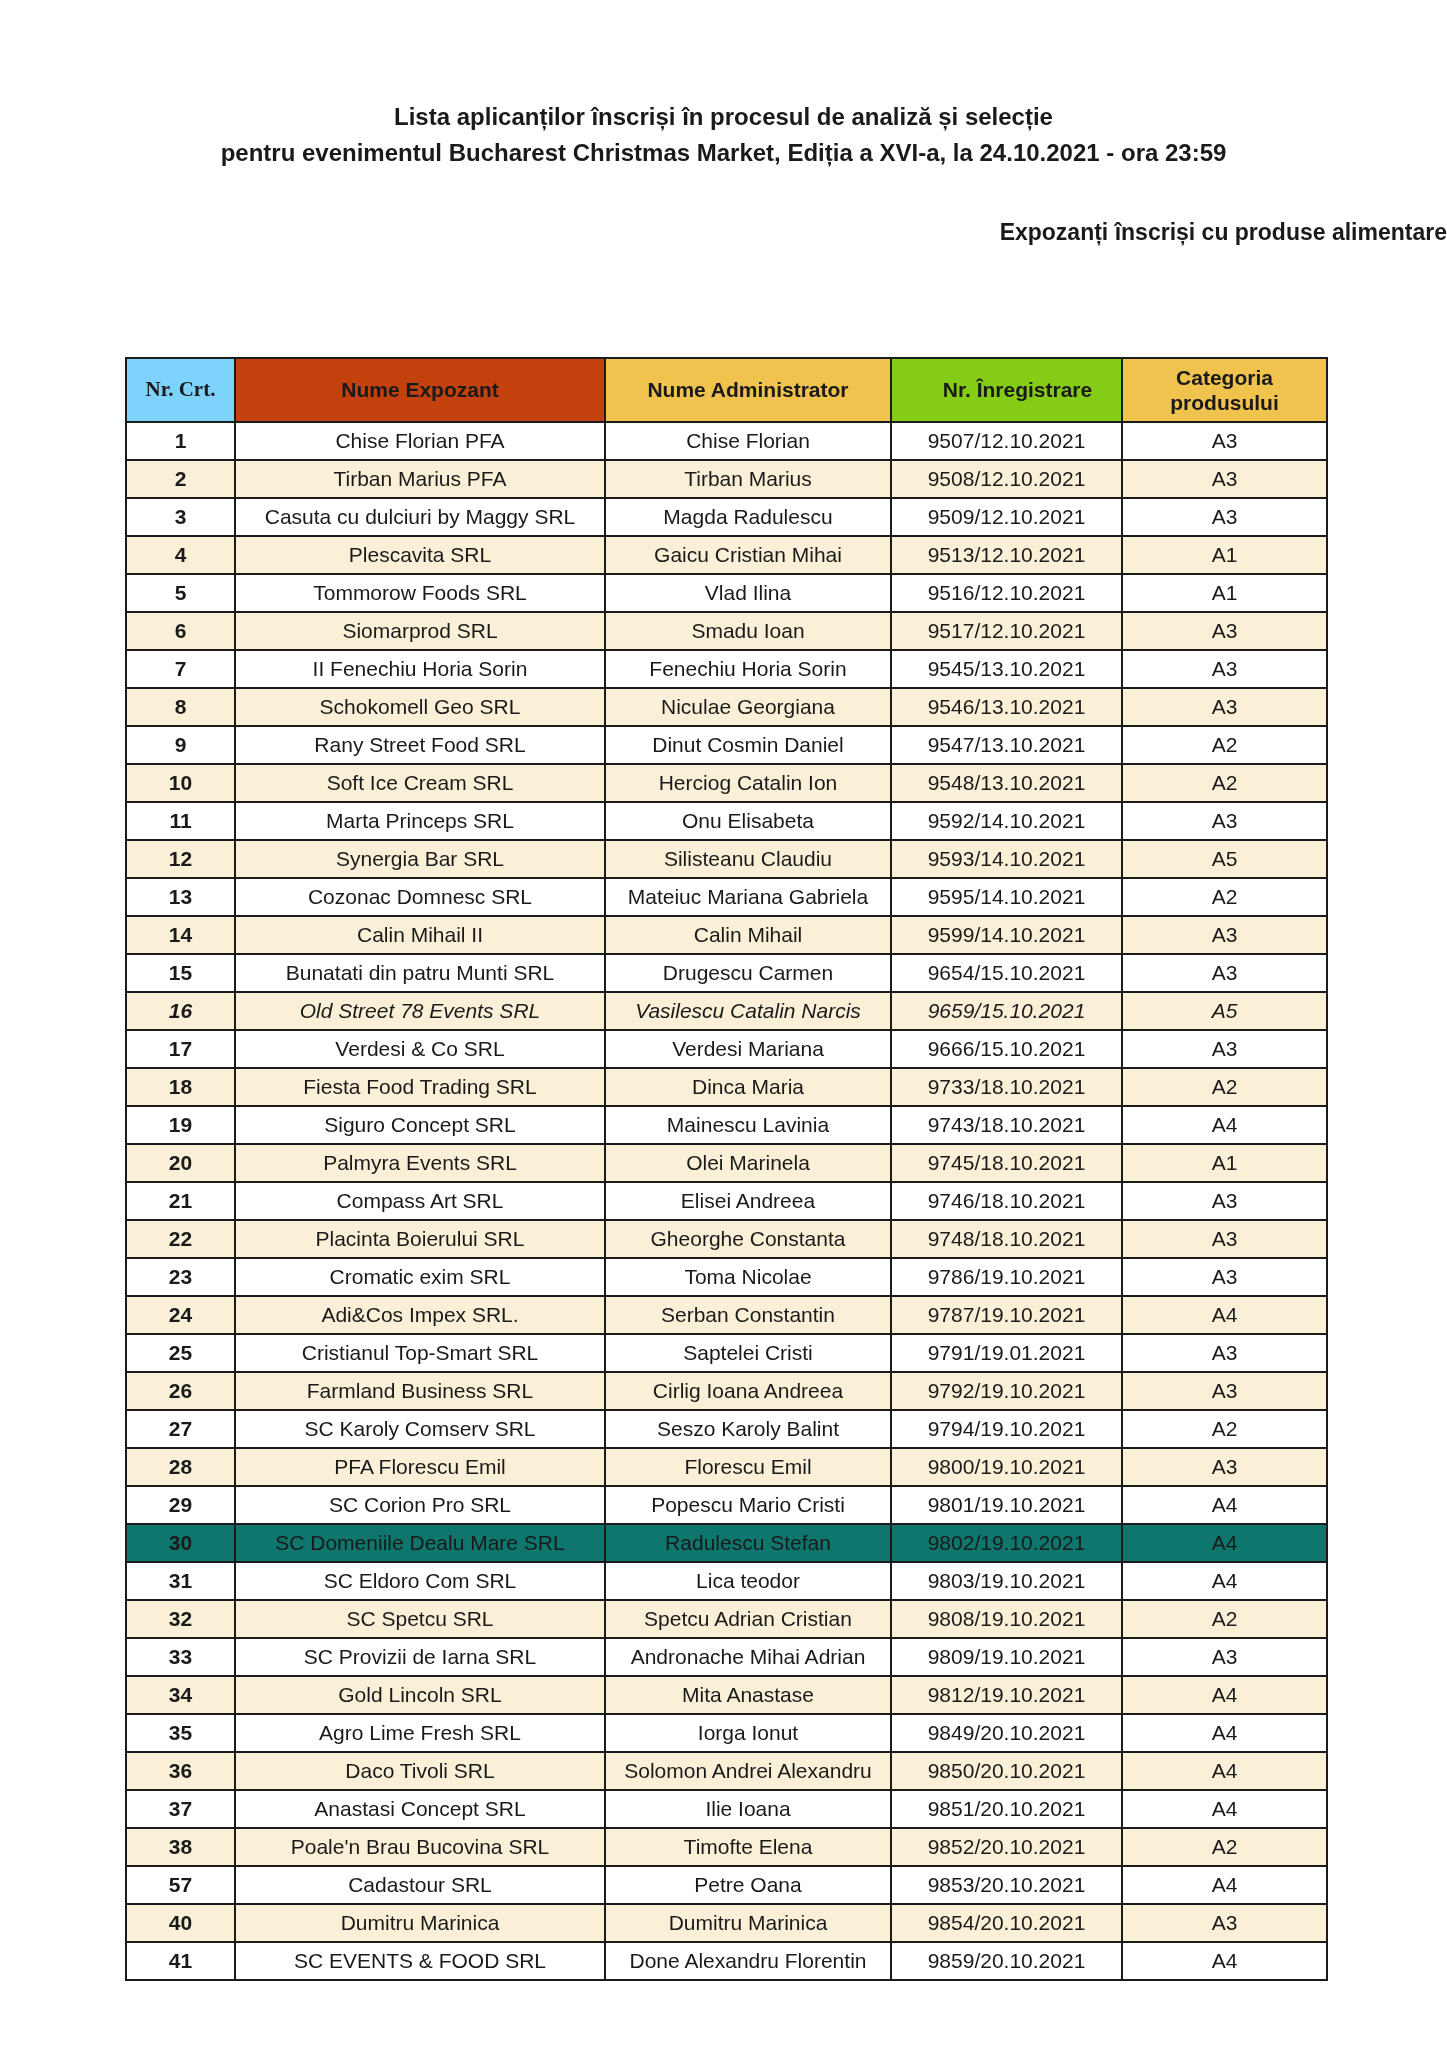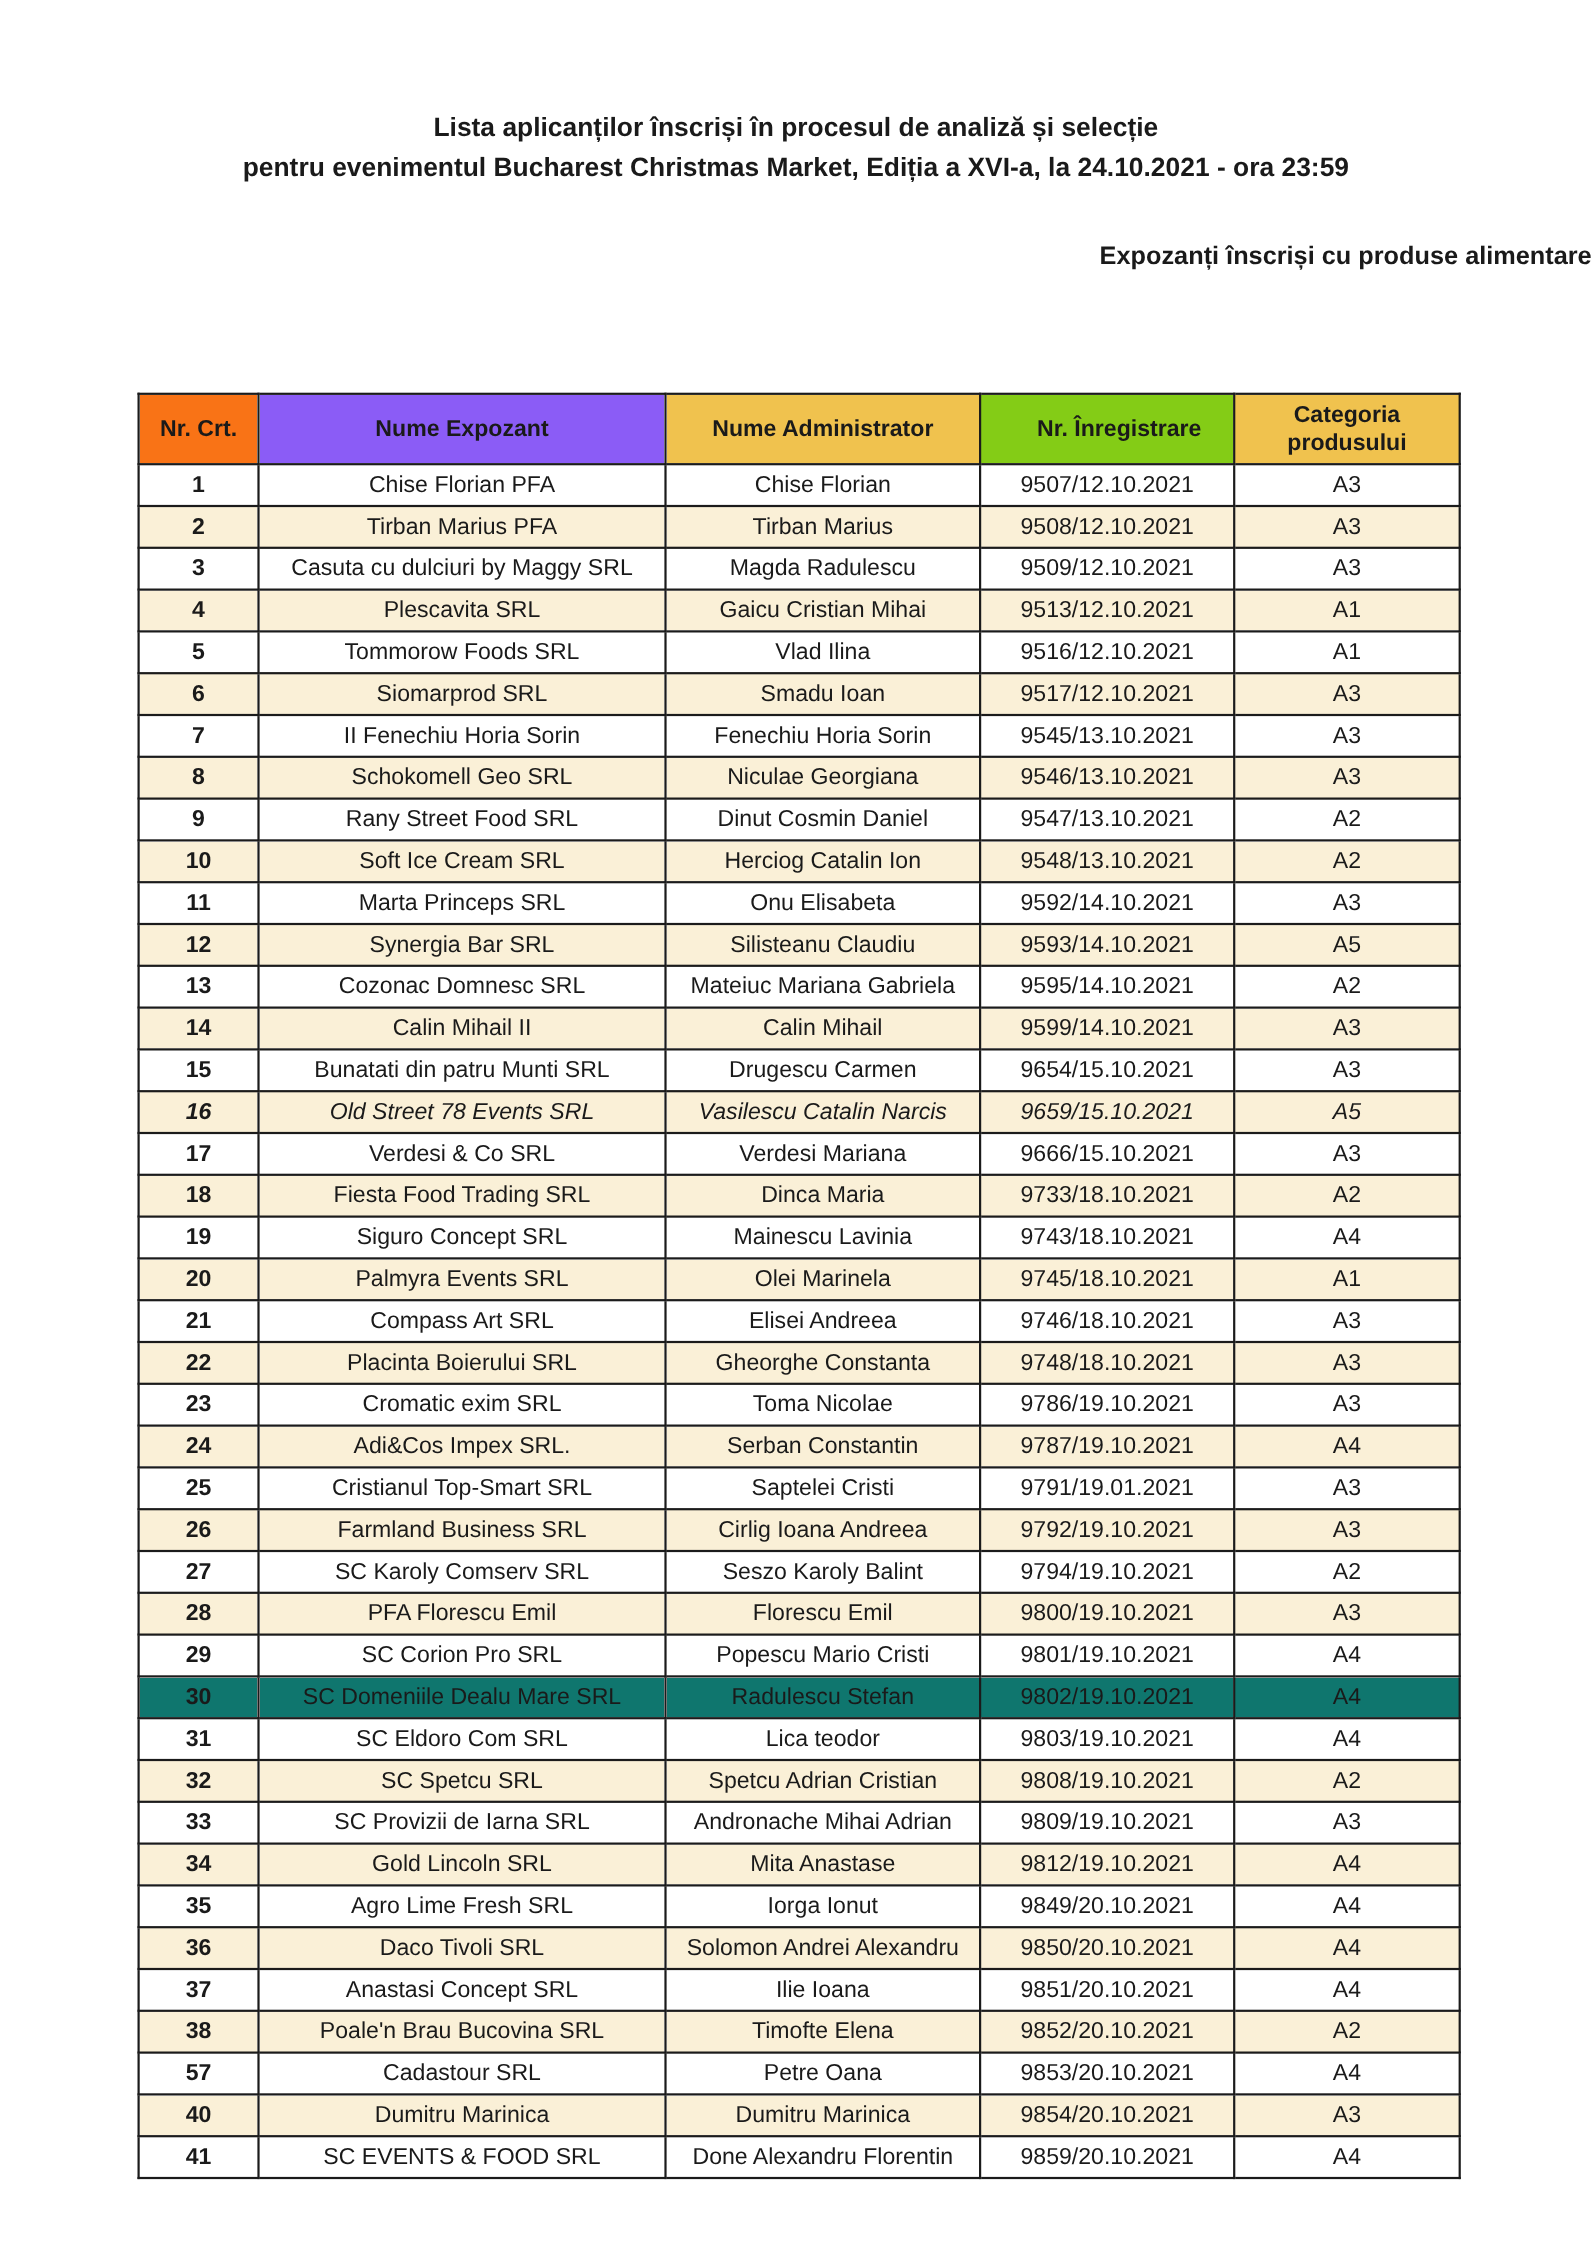--- a/index.html
+++ b/index.html
@@ -82,22 +82,22 @@
   <table class="applicants">
     <colgroup>
       <col style="width:109px">
       <col style="width:370px">
       <col style="width:286px">
       <col style="width:231px">
       <col style="width:205px">
     </colgroup>
     <thead>
       <tr>
-        <th style="background: #f97316;">Nr. Crt.</th>
-        <th style="background: #8b5cf6;">Nume Expozant</th>
+        <th style="background: #7dd3fc; font-family: Liberation Serif, serif;">Nr. Crt.</th>
+        <th style="background: #c2410c;">Nume Expozant</th>
         <th style="background: rgb(240, 194, 78);">Nume Administrator</th>
         <th style="background: #84cc16; padding-left: 28px;">Nr. Înregistrare</th>
         <th style="background: rgb(240, 194, 78);">Categoria produsului</th>
       </tr>
     </thead>
     <tbody>
         <tr>
           <td class="col-nr">1</td>
           <td>Chise Florian PFA</td>
           <td>Chise Florian</td>

